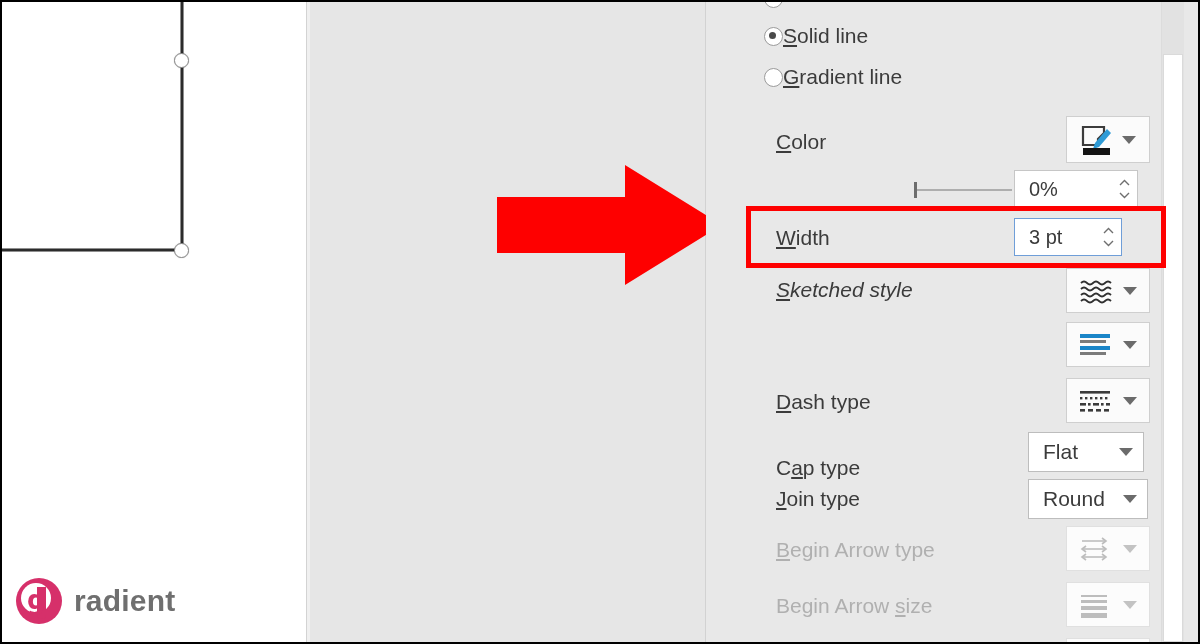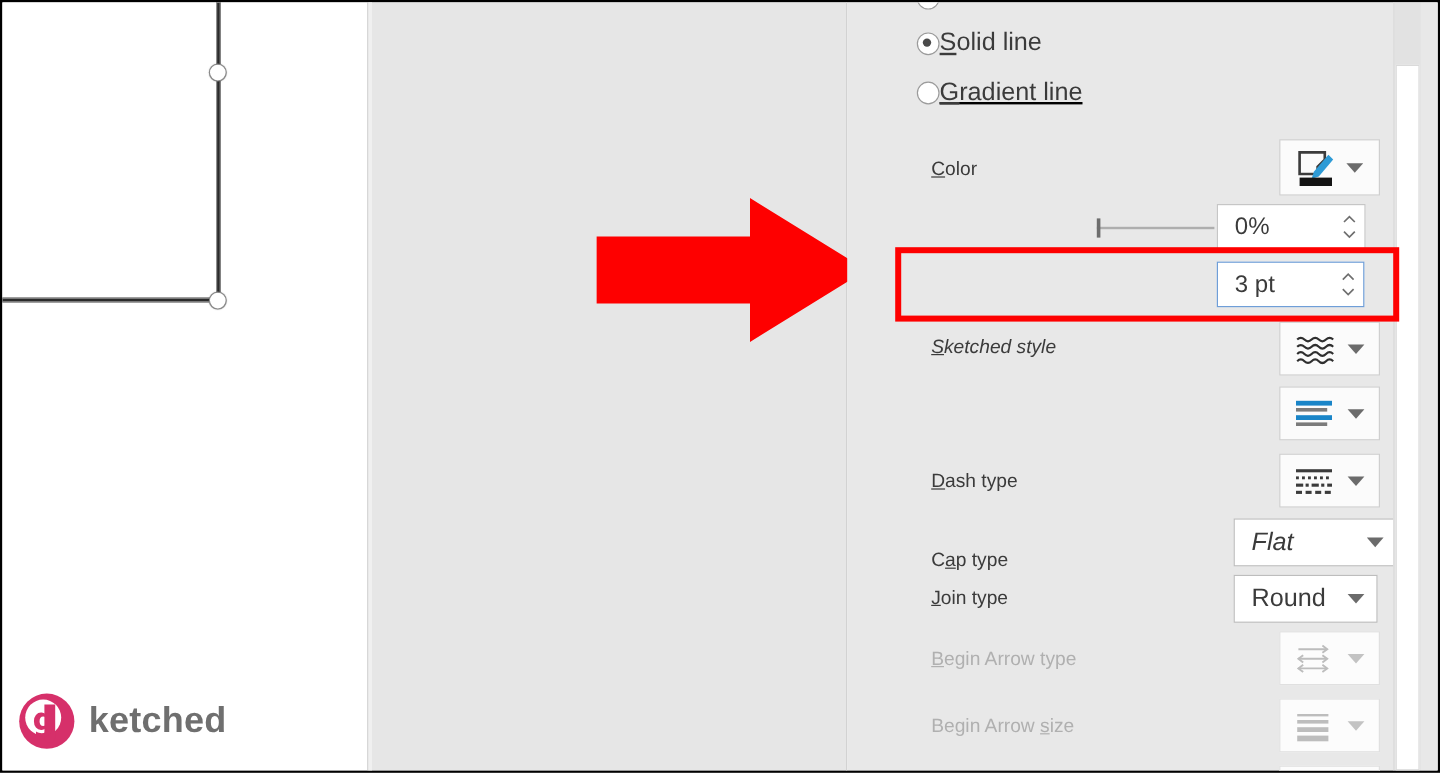--- a/index.html
+++ b/index.html
@@ -91,21 +91,21 @@
     overflow:hidden;
   }
   .pane-inner{position:absolute;left:0;top:0;right:36px;bottom:0;}
 
   .row{
     position:absolute;left:0;right:0;height:40px;
     display:flex;align-items:center;
   }
   .row-label{
     position:absolute;left:70px;
-    font-size:16px;color:#3b3b3b;white-space:nowrap;
+    font-size:21px;color:#3b3b3b;white-space:nowrap;
   }
   .row-label.disabled{color:#b0b0b0;}
 
   
   .radio-row{position:absolute;left:0;display:flex;align-items:center;}
   .radio{
     width:19px;height:19px;border-radius:50%;
     border:1.6px solid #9b9b9b;background:#ffffff;
     box-sizing:border-box;position:relative;flex:0 0 19px;
   }
@@ -189,21 +189,21 @@
   <div class="canvas-area">
     <div class="shape-vline"></div>
     <div class="shape-hline"></div>
     <div class="handle h1"></div>
     <div class="handle h2"></div>
 
     <div class="logo">
       <div class="logo-mark">
         <span class="logo-g">g</span>
       </div>
-      <span class="logo-text">ketched</span>
+      <span class="logo-text">radient</span>
     </div>
   </div>
 
   <div class="gap-area">
     <div class="divider-right"></div>
     <div class="red-arrow">
       <svg width="225" height="120" viewBox="0 0 225 120" xmlns="http://www.w3.org/2000/svg">
         <polygon points="0,32 128,32 128,0 225,60 128,120 128,88 0,88" fill="#fe0000"></polygon>
       </svg>
     </div>
@@ -215,21 +215,21 @@
       <div class="radio-row" style="top:-16px;left:58px;">
         <span class="radio"></span>
         <span class="radio-label">&nbsp;</span>
       </div>
 
       <div class="radio-row" style="top:22px;left:58px;">
         <span class="radio checked"></span>
         <span class="radio-label"><u>S</u>olid line</span>
       </div>
 
-      <div class="radio-row" style="top:63px;left:58px;text-decoration:underline;">
+      <div class="radio-row" style="top:63px;left:58px;">
         <span class="radio"></span>
         <span class="radio-label"><u>G</u>radient line</span>
       </div>
 
       <div class="row" style="top:120px;">
         <span class="row-label"><u>C</u>olor</span>
       </div>
       <div class="iconbtn" style="left:360px;top:114px;width:84px;height:47px;">
         <span class="glyph">
           <svg width="34" height="32" viewBox="0 0 34 32" xmlns="http://www.w3.org/2000/svg">
@@ -254,21 +254,24 @@
               </svg>
           </span>
           <span class="chev">
             <svg width="11" height="7" viewBox="0 0 11 7">
                 <path d="M1 1 L5.5 5.5 L10 1" fill="none" stroke="#6f6f6f" stroke-width="1.4"></path>
               </svg>
           </span>
         </span>
       </div>
 
-      <div class="spin focused" style="left:308px;top:216px;width:123px;height:38px;">
+      <div class="row" style="top:216px;">
+        <span class="row-label"><u>W</u>idth</span>
+      </div>
+      <div class="spin focused" style="left:308px;top:216px;width:108px;height:38px;">
         <span class="spin-val">3 pt</span>
         <span class="spin-btns">
           <span class="chev">
             <svg width="11" height="7" viewBox="0 0 11 7">
                 <path d="M1 6 L5.5 1.5 L10 6" fill="none" stroke="#6f6f6f" stroke-width="1.4"></path>
               </svg>
           </span>
           <span class="chev">
             <svg width="11" height="7" viewBox="0 0 11 7">
                 <path d="M1 1 L5.5 5.5 L10 1" fill="none" stroke="#6f6f6f" stroke-width="1.4"></path>
@@ -333,21 +336,21 @@
                 <rect x="25" y="21" width="5" height="2.6"></rect>
             </g>
           </svg>
         </span>
         <span class="caret"></span>
       </div>
 
       <div class="row" style="top:446px;">
         <span class="row-label">C<u>a</u>p type</span>
       </div>
-      <div class="combo" style="left:322px;top:430px;width:136px;height:40px;font-style:italic;">
+      <div class="combo" style="left:322px;top:430px;width:116px;height:40px;">
         <span class="combo-val">Flat</span>
         <span class="caret"></span>
       </div>
 
       <div class="row" style="top:477px;">
         <span class="row-label"><u>J</u>oin type</span>
       </div>
       <div class="combo" style="left:322px;top:477px;width:120px;height:40px;">
         <span class="combo-val">Round</span>
         <span class="caret"></span>

